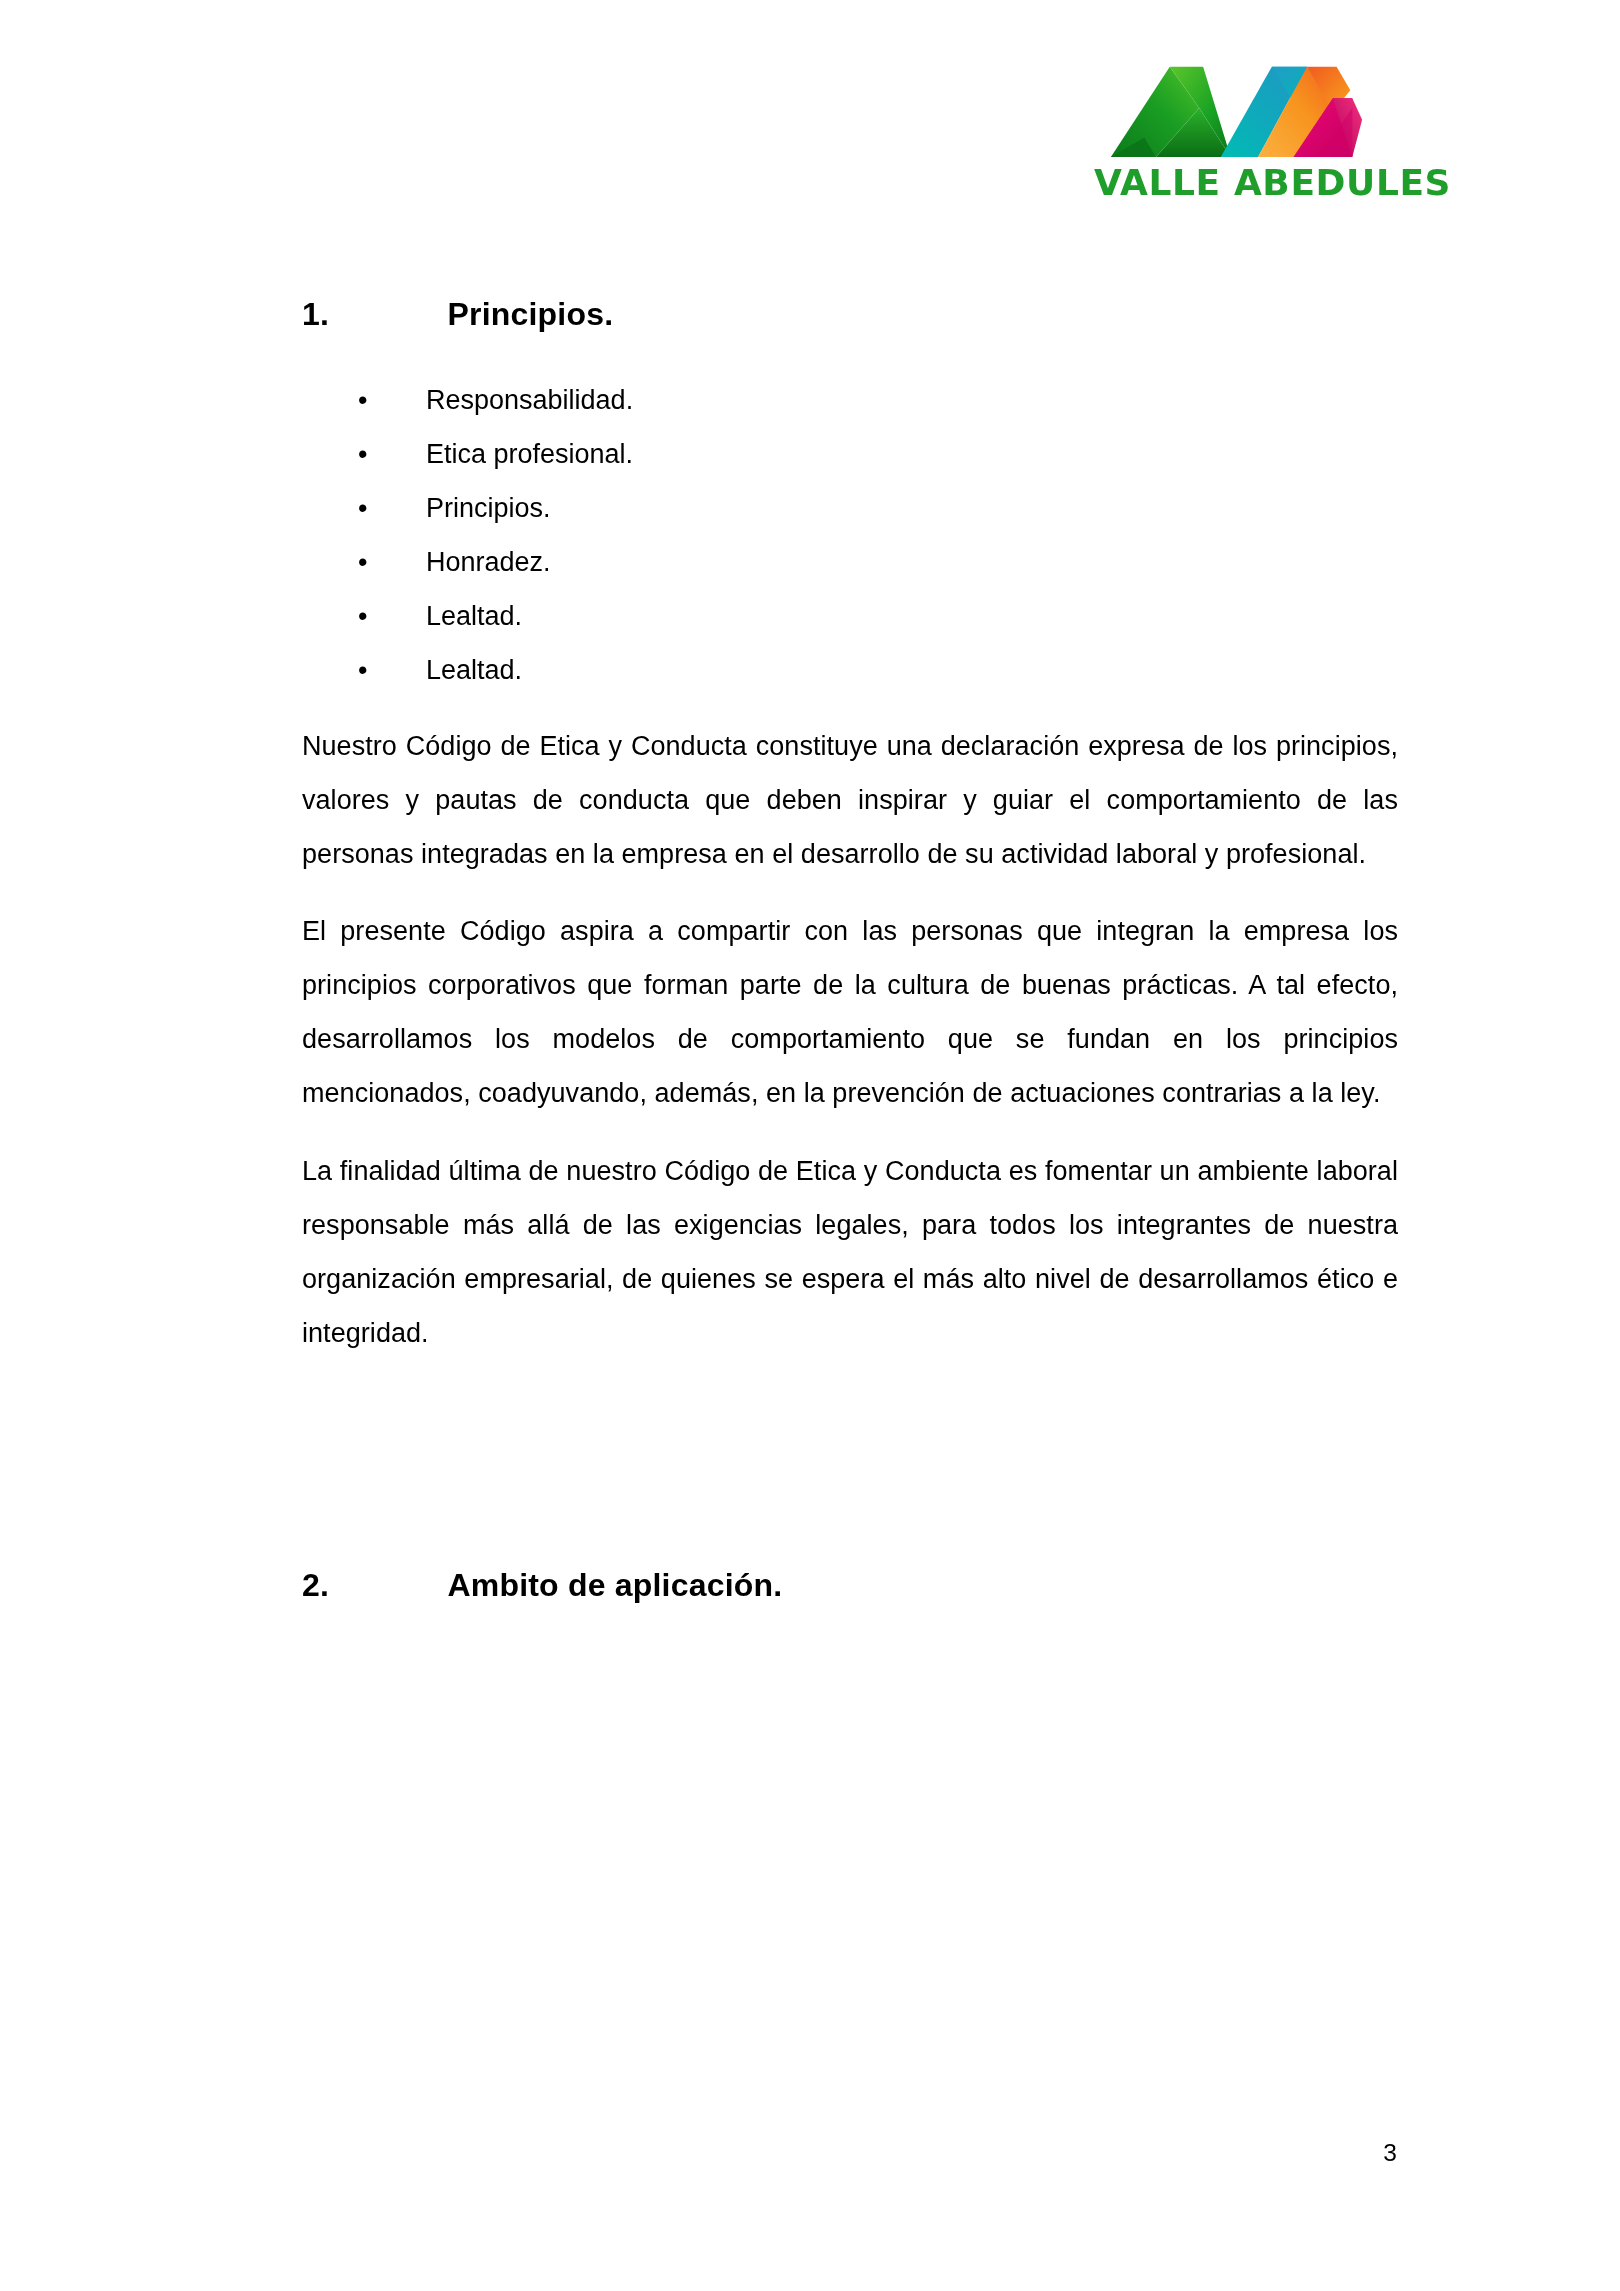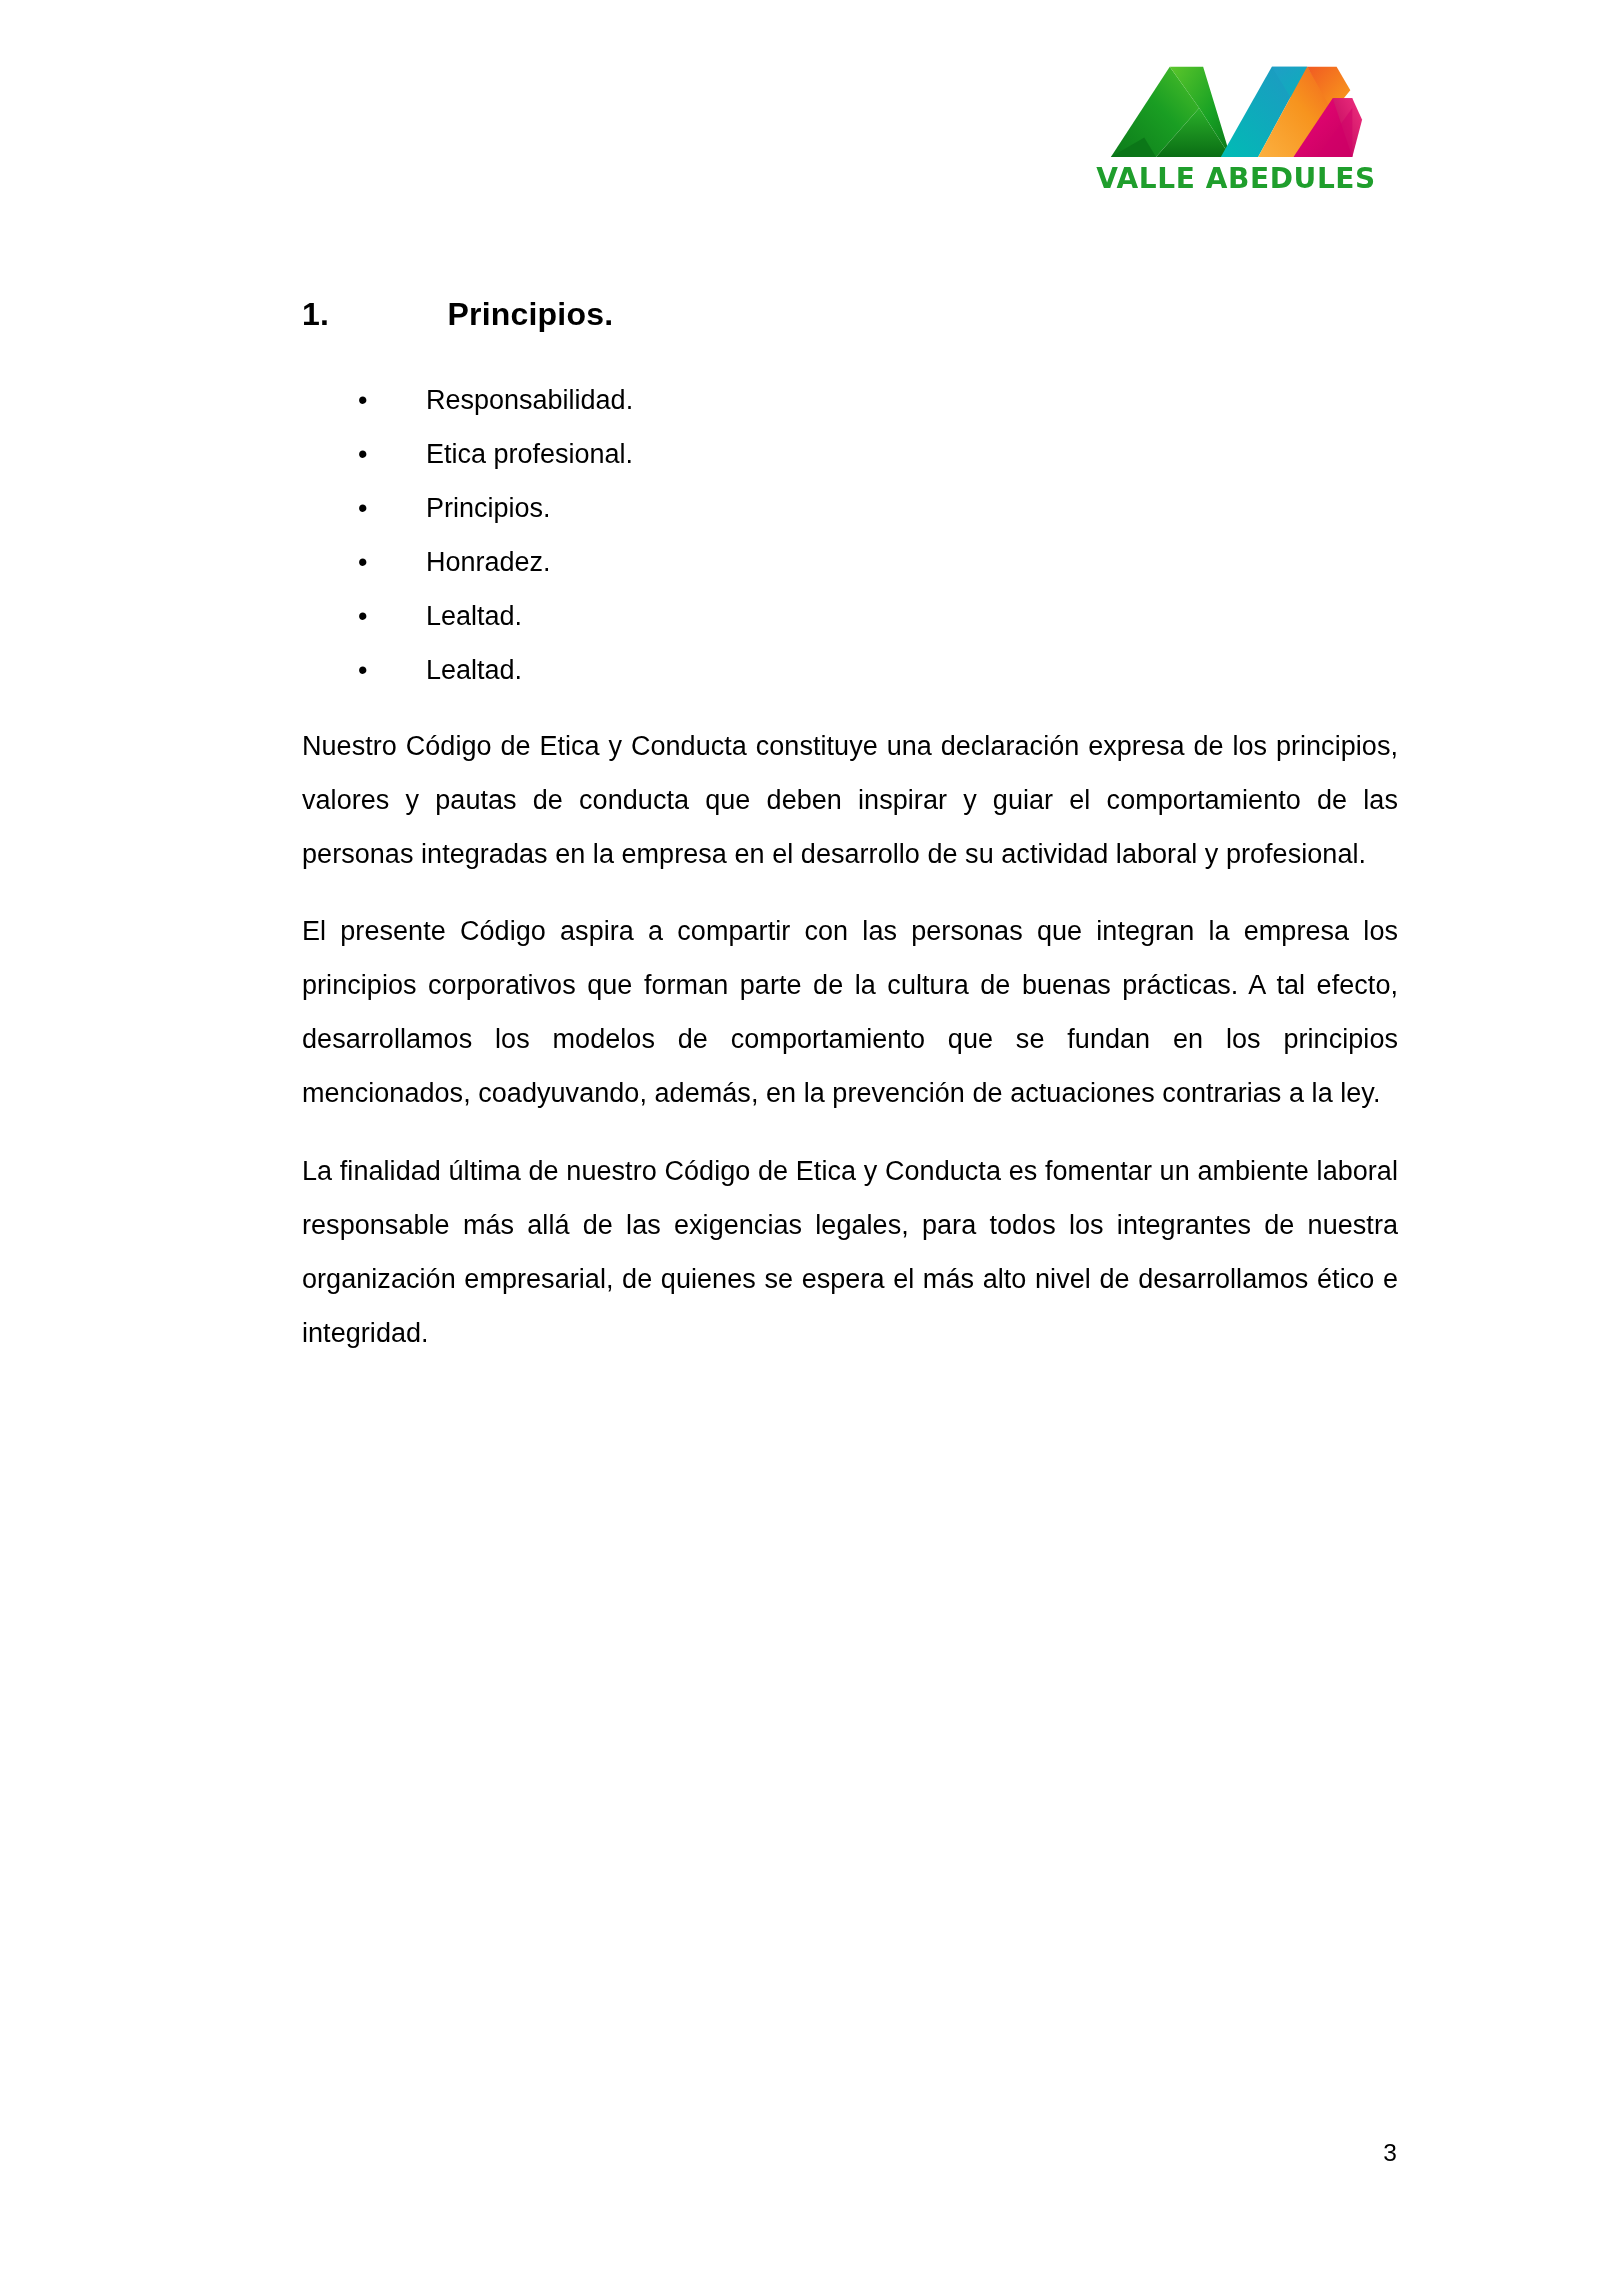--- a/index.html
+++ b/index.html
@@ -41,21 +41,21 @@
     display: block;
     margin: 0 auto;
     width: 263px;
     height: 116px;
   }
   .logo-wordmark {
     display: block;
     margin: 2px auto 0 auto;
     font-family: "DejaVu Sans", sans-serif;
     font-weight: 700;
-    font-size: 28px;
+    font-size: 36px;
     line-height: 1;
     letter-spacing: 0.6px;
     color: #1f9e2c;
     white-space: nowrap;
   }
 
   
   .content {
     position: absolute;
     left: 302px;
@@ -227,19 +227,20 @@
 
     <p class="para">Nuestro Código de Etica y Conducta constituye una declaración expresa de los principios, valores y pautas de conducta que deben inspirar y guiar el comportamiento de las personas integradas en la empresa en el desarrollo de su actividad laboral y profesional.</p>
 
 
     <p class="para">El presente Código aspira a compartir con las personas que integran la empresa los principios corporativos que forman parte de la cultura de buenas prácticas. A tal efecto, desarrollamos los modelos de comportamiento que se fundan en los principios mencionados, coadyuvando, además, en la prevención de actuaciones contrarias a la ley.</p>
 
     <p class="para">La finalidad última de nuestro Código de Etica y Conducta es fomentar un ambiente laboral responsable más allá de las exigencias legales, para todos los integrantes de nuestra organización empresarial, de quienes se espera el más alto nivel de desarrollamos ético e integridad.</p>
 
     <div class="section-gap"></div>
 
+    <h2 class="section-heading"><span>2.</span><span>		</span><span>Ambito de aplicación.</span></h2>
 
   </div>
 
   <div class="page-number">3</div>
 
 </div>
 
 
 </body></html>

